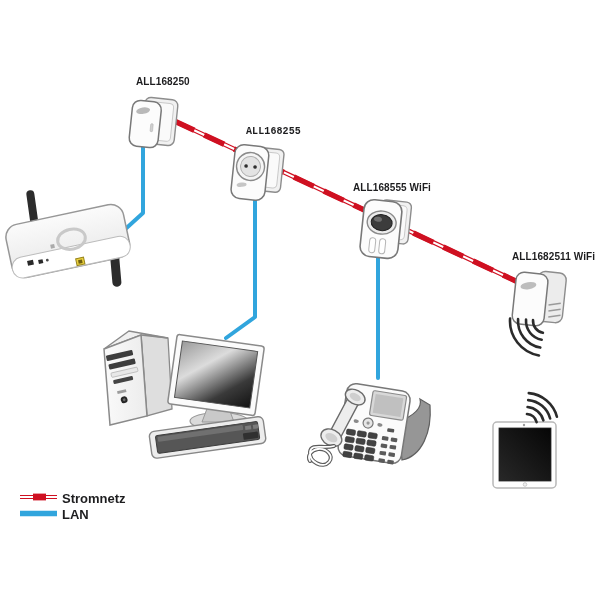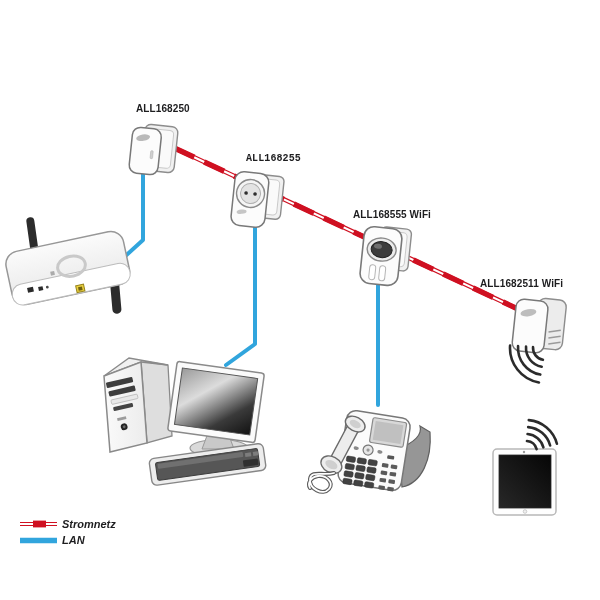--- a/index.html
+++ b/index.html
@@ -1,28 +1,28 @@
 <!DOCTYPE html>
 <html style="--powerline: #cf1021; --lan: #31a5dd; --text: #1d1d1f; --bg: #ffffff;"><head>
 <meta charset="utf-8">
 <style>
   :root { --powerline:#cf1021; --lan:#31a5dd; --text:#1d1d1f; --bg:#ffffff; }
   html,body { margin:0; padding:0; background:#fff; }
   .stage {
     position:relative; width:600px; height:544px; background:var(--bg);
-    font-family:"Liberation Sans", sans-serif; overflow:hidden;margin-top:27px;
+    font-family:"Liberation Sans", sans-serif; overflow:hidden;
   }
   .stage svg { position:absolute; left:0; top:0; }
   .lbl {
     position:absolute; white-space:nowrap;
     font-weight:700; font-size:10px; color:var(--text); letter-spacing:0.1px;
   }
   .legend-lbl {
     position:absolute; white-space:nowrap;
-    font-weight:700; font-size:11px; color:var(--text);font-style:italic;
+    font-weight:700; font-size:13px; color:var(--text);
   }
   .pl   { stroke:var(--powerline); }
   .plf  { fill:var(--powerline); }
   .lan  { stroke:var(--lan); }
 </style>
 </head>
 <body>
 
 <div class="stage">
 
@@ -235,17 +235,17 @@
       <rect class="plf" x="33" y="493.6" width="13" height="6.8"></rect>
     </g>
     <g>
       <line class="lan" x1="20" y1="513.5" x2="57" y2="513.5" stroke-width="5.5"></line>
     </g>
   </svg>
 
   <div class="lbl" style="left:136px; top:76px;">ALL168250</div>
   <div class="lbl" style="left:246px; top:126px;font-family:Liberation Mono, monospace;">ALL168255</div>
   <div class="lbl" style="left:353px; top:182px;">ALL168555 WiFi</div>
-  <div class="lbl" style="left:480px; top:251px;">ALL1682511 WiFi</div>
+  <div class="lbl" style="left:512px; top:251px;">ALL1682511 WiFi</div>
 
   <div class="legend-lbl" style="left:62px; top:491px;">Stromnetz</div>
   <div class="legend-lbl" style="left:62px; top:507px;text-align:right;">LAN</div>
 </div>
 
 </body></html>

